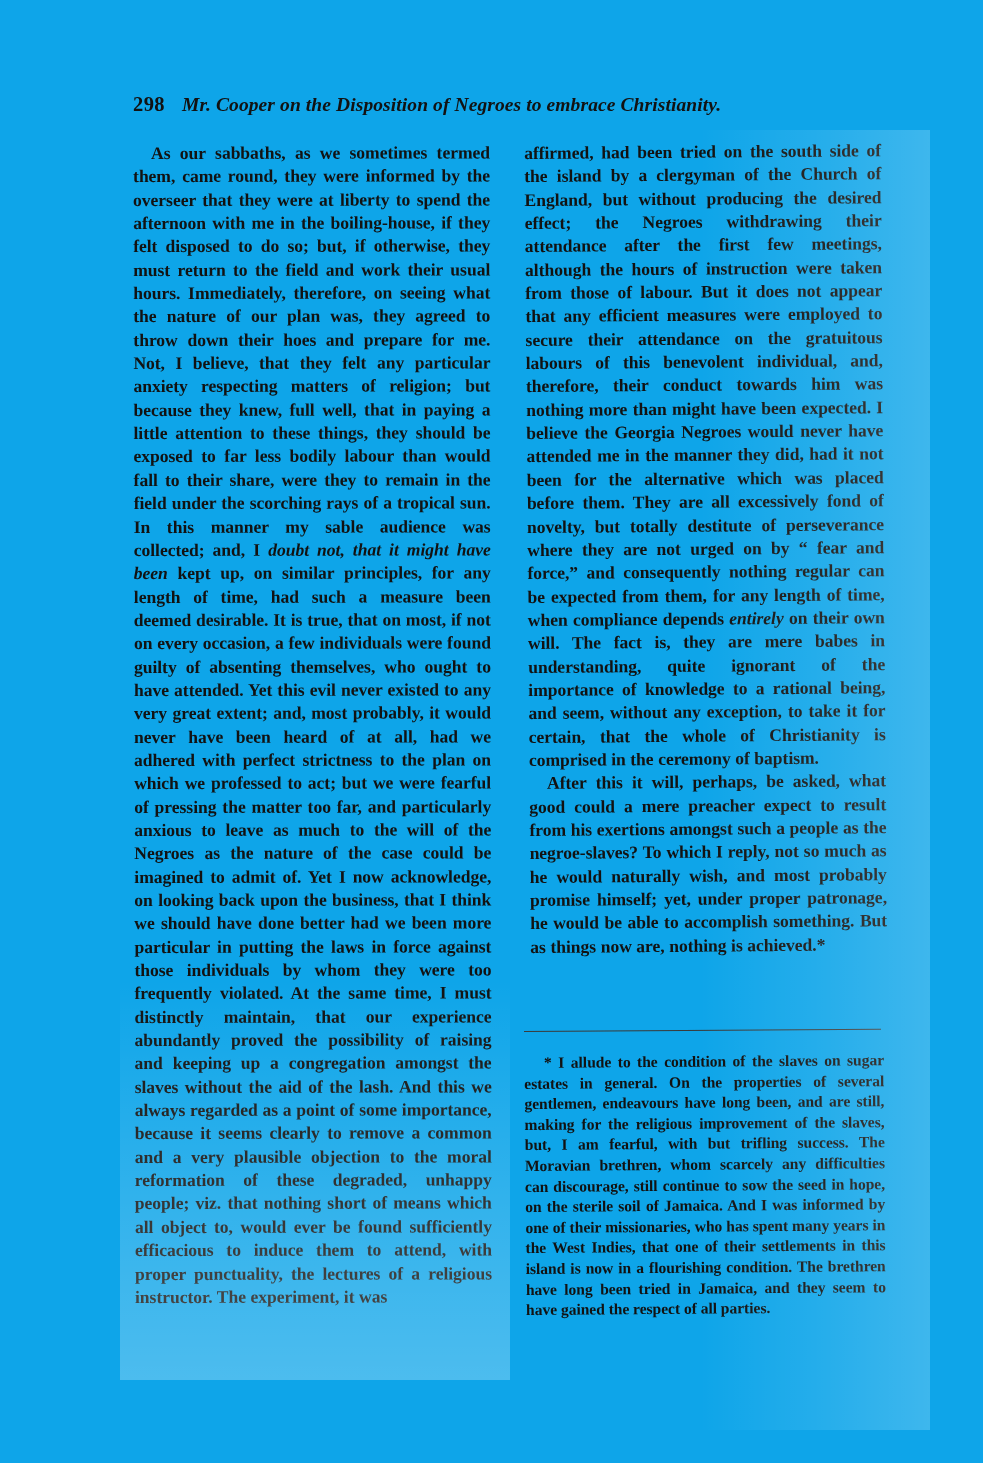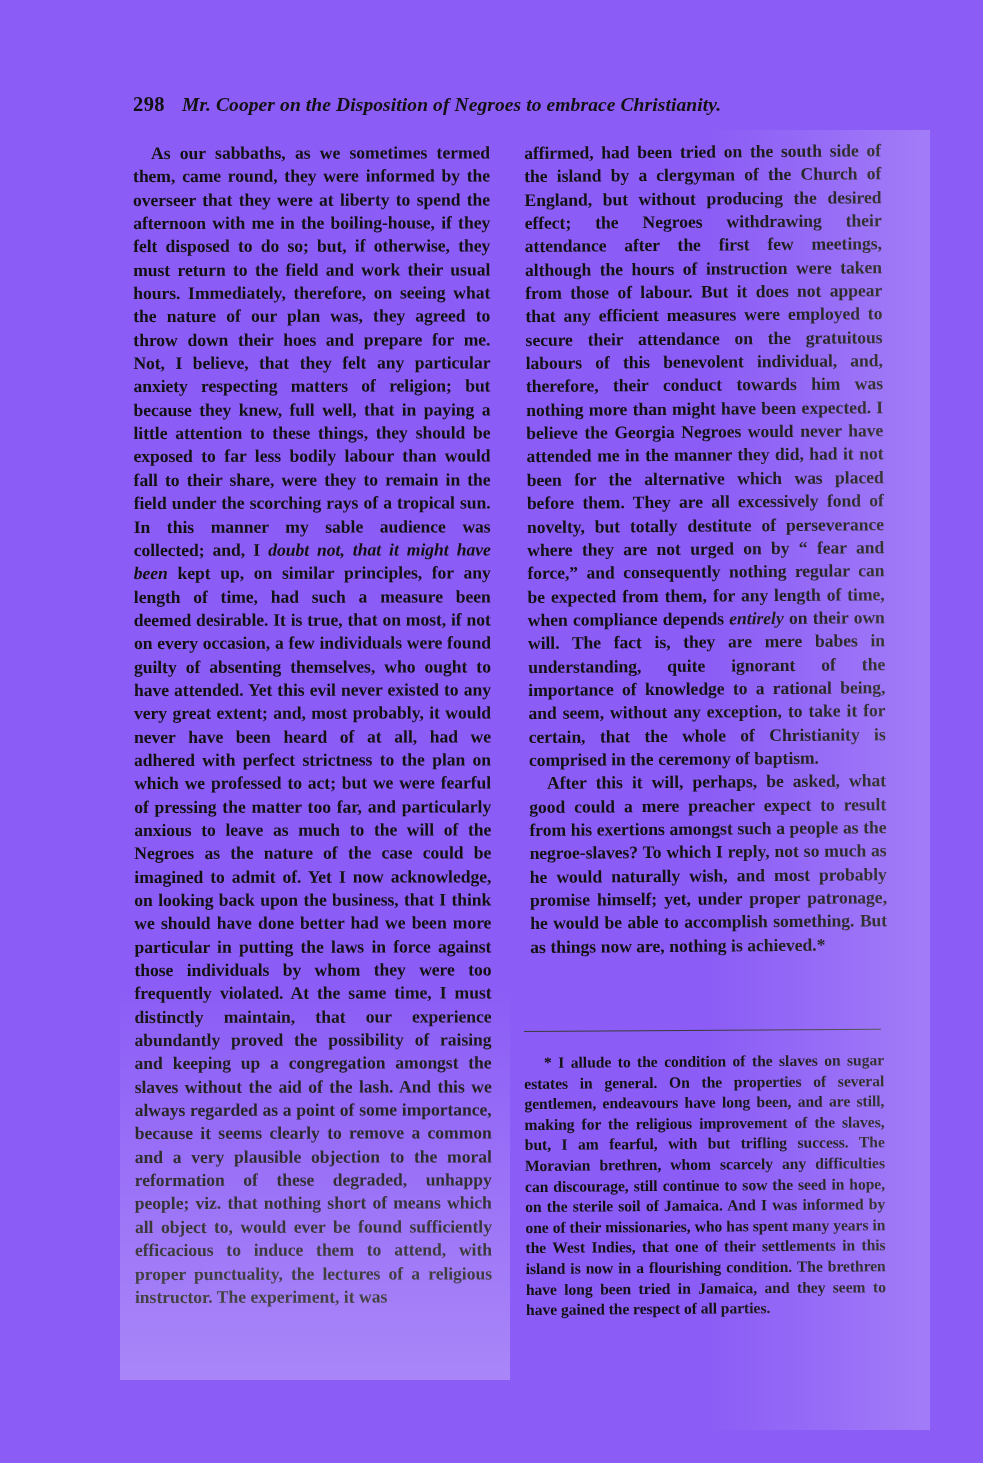--- a/index.html
+++ b/index.html
@@ -12,21 +12,21 @@
     height: 1463px;
     position: relative;
     font-family: "Liberation Serif", "DejaVu Serif", serif;
     color: #121212;
     overflow: hidden;
   }
 
   .page {
     position: absolute;
     inset: 0;
-    background: #8b5cf6;
+    background: #0ea5e9;
     padding-left: 21px;
   }
 
   
   .running-head {
     position: absolute;
     left: 133px;
     top: 93px;
     width: 730px;
     height: 30px;

